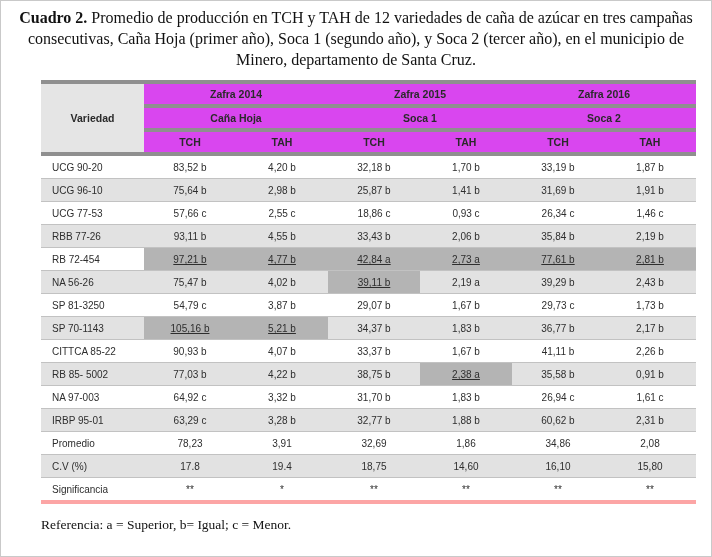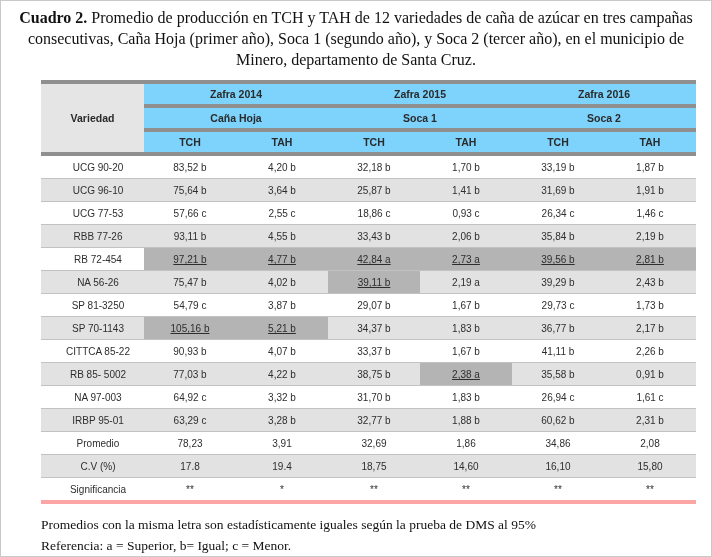--- a/index.html
+++ b/index.html
@@ -29,39 +29,39 @@
     font-size: 10px;
     color: #2e2e2e;
   }
   col.c-var { width: 103px; }
   col.c-val { width: 92px; }
   tr.fullbar td, tr.bar td {
     height: 4px; padding: 0; line-height: 0;
     background: #8f8f8f; border: none;
   }
   thead th {
-    background: #7dd3fc;
+    background: #d946ef;
     font-weight: bold;
     font-size: 10.5px;
     height: 20px;
     padding: 0;
     text-align: center;
     vertical-align: middle;
     color: #2a2a2a;
   }
   thead th.variety-head { background: #e5e5e5; }
   tbody td {
     height: 22px;
     padding: 0;
     text-align: center;
     vertical-align: middle;
     border-bottom: 1px solid #c2c2c2;
     background: #ffffff;
   }
-  tbody td.v { text-align: center; padding-left: 11px; }
+  tbody td.v { text-align: left; padding-left: 11px; }
   tbody tr:nth-child(even) td { background: #e2e2e2; }
   tbody td.hl { background: #b4b4b4 !important; text-decoration: underline; }
   tbody tr:last-child td { border-bottom: 4px solid #fca5a5; }
   .notes {
     margin: 12px 20px 0 40px;
     font-size: 13.5px;
     line-height: 1.35;
     color: #111;
   }
   .notes p { margin: 0 0 2px 0; }
@@ -124,21 +124,21 @@
           <td>83,52 b</td>
           <td>4,20 b</td>
           <td>32,18 b</td>
           <td>1,70 b</td>
           <td>33,19 b</td>
           <td>1,87 b</td>
         </tr>
     <tr>
           <td class="v">UCG 96-10</td>
           <td>75,64 b</td>
-          <td>3,64 b</td>
+          <td>2,98 b</td>
           <td>25,87 b</td>
           <td>1,41 b</td>
           <td>31,69 b</td>
           <td>1,91 b</td>
         </tr>
     <tr>
           <td class="v">UCG 77-53</td>
           <td>57,66 c</td>
           <td>2,55 c</td>
           <td>18,86 c</td>
@@ -154,21 +154,21 @@
           <td>2,06 b</td>
           <td>35,84 b</td>
           <td>2,19 b</td>
         </tr>
     <tr>
           <td class="v">RB 72-454</td>
           <td class="hl">97,21 b</td>
           <td class="hl">4,77 b</td>
           <td class="hl">42,84 a</td>
           <td class="hl">2,73 a</td>
-          <td class="hl">39,56 b</td>
+          <td class="hl">77,61 b</td>
           <td class="hl">2,81 b</td>
         </tr>
     <tr>
           <td class="v">NA 56-26</td>
           <td>75,47 b</td>
           <td>4,02 b</td>
           <td class="hl">39,11 b</td>
           <td>2,19 a</td>
           <td>39,29 b</td>
           <td>2,43 b</td>
@@ -252,15 +252,14 @@
           <td>**</td>
           <td>**</td>
           <td>**</td>
           <td>**</td>
         </tr>
   </tbody>
 </table>
 </div>
 
 <div class="notes">
-  <p>Promedios con la misma letra son estadísticamente iguales según la prueba de DMS al 95%</p>
   <p>Referencia: a = Superior, b= Igual; c = Menor.</p>
 </div>
 
 </body></html>

